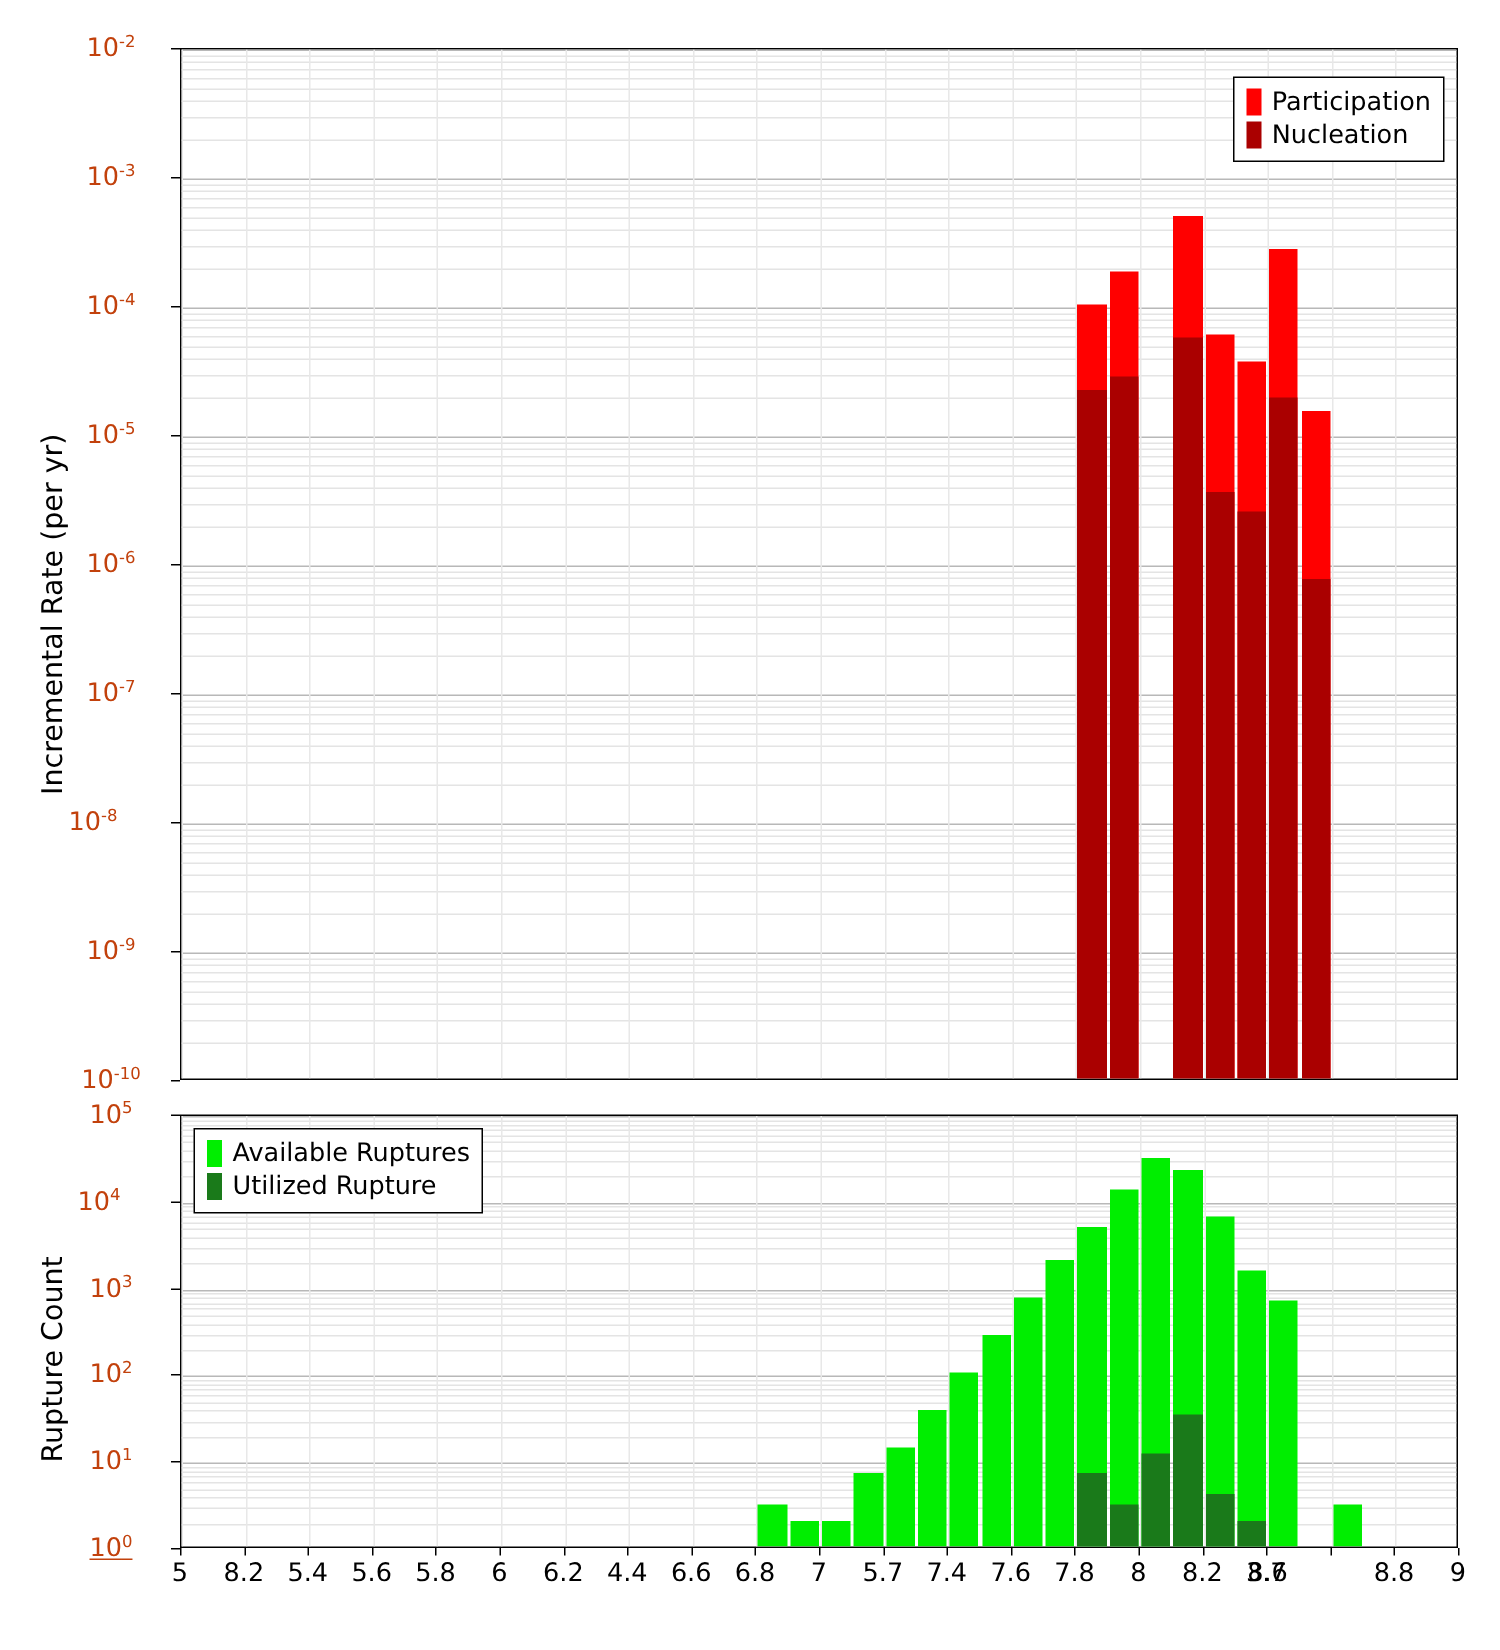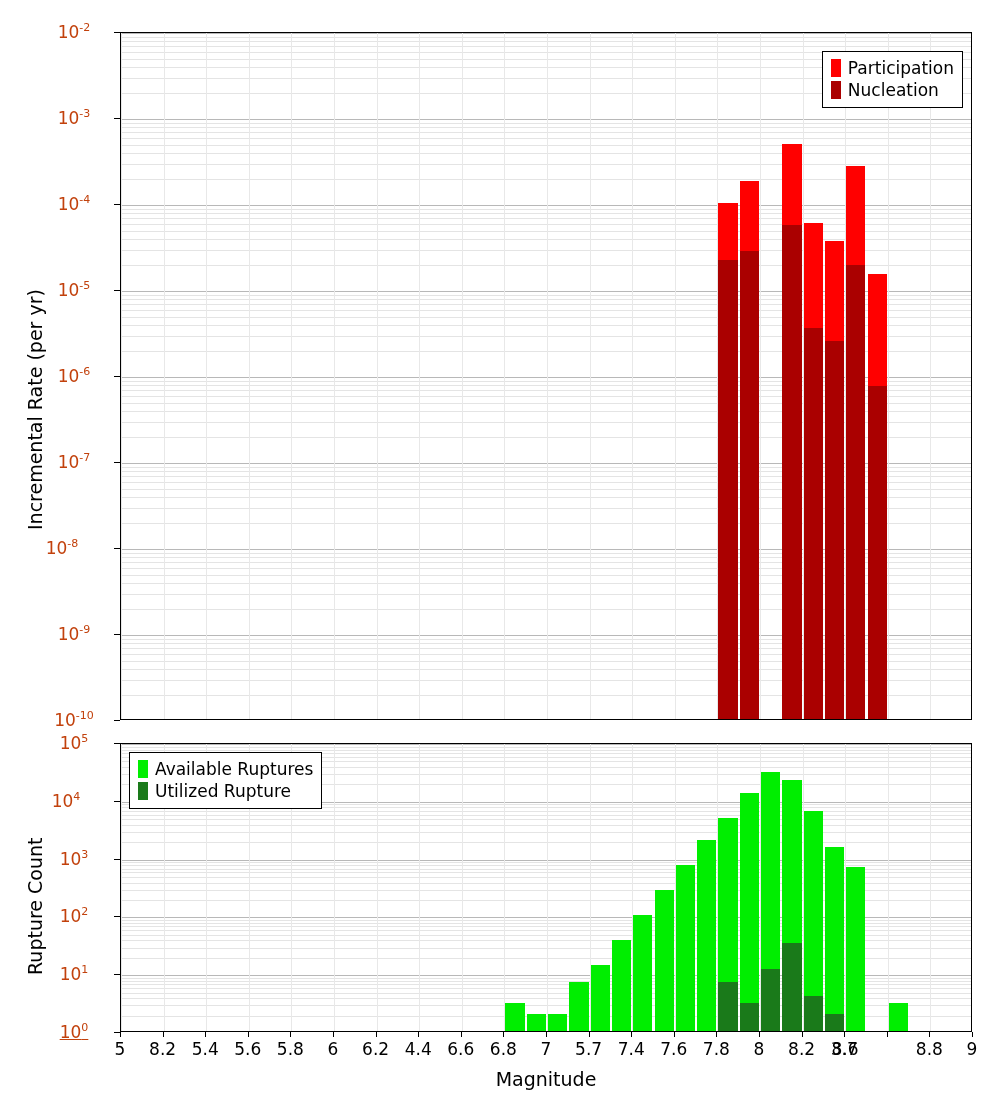--- a/index.html
+++ b/index.html
@@ -490,15 +490,14 @@
       <div class="xtick-label" style="left: 771.6px; width: 60px; top: 1039px;">8.2</div>
       <div class="tickmark-x" style="left: 844px; top: 1032px;"></div>
       <div class="xtick-label" style="left: 814.2px; width: 60px; top: 1039px;">3.7</div>
       <div class="tickmark-x" style="left: 887px; top: 1032px;"></div>
       <div class="xtick-label" style="left: 815px; width: 60px; top: 1039px;">8.6</div>
       <div class="tickmark-x" style="left: 929px; top: 1032px;"></div>
       <div class="xtick-label" style="left: 899.4px; width: 60px; top: 1039px;">8.8</div>
       <div class="tickmark-x" style="left: 972px; top: 1032px;"></div>
       <div class="xtick-label" style="left: 942px; width: 60px; top: 1039px;">9</div>
     </div>
-  <div id="xlabel">Magnitude</div>
 
 </div>
 
 </body></html>

